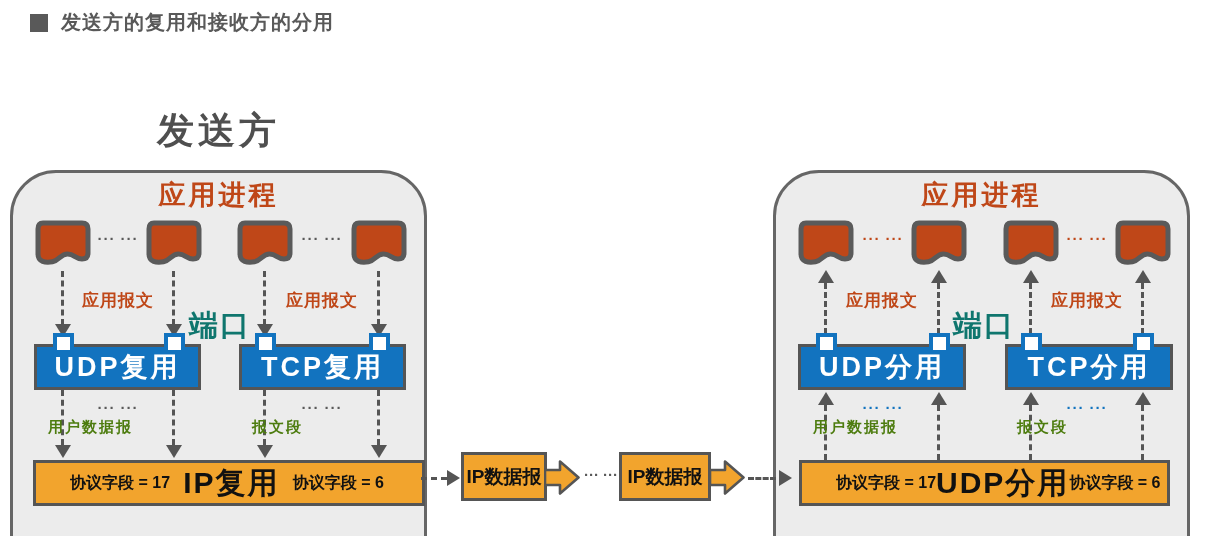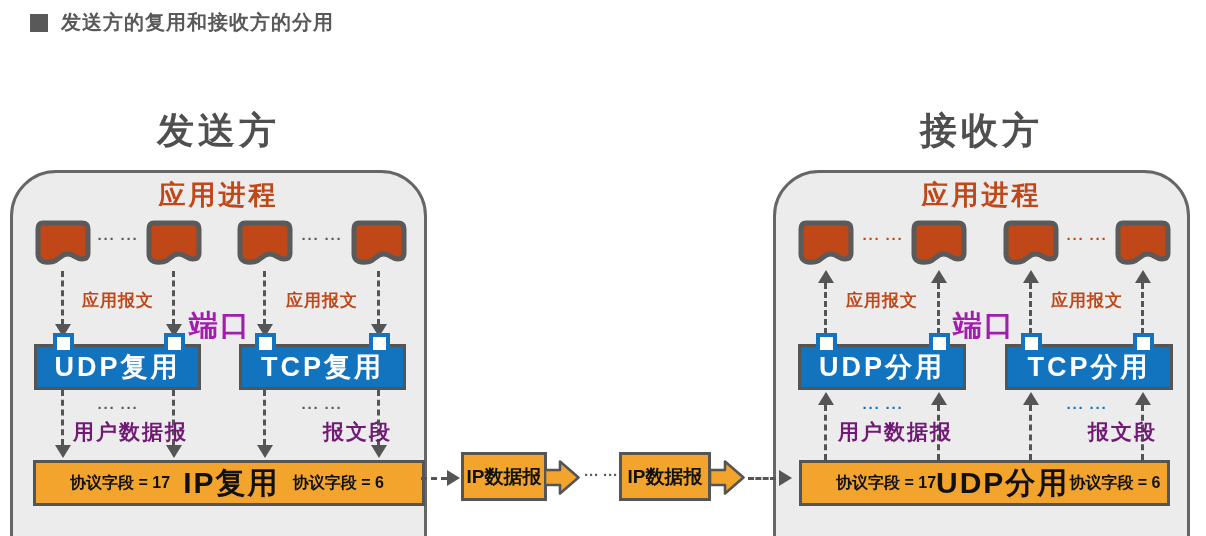--- a/index.html
+++ b/index.html
@@ -28,22 +28,22 @@
 
   
   .vline{position:absolute;width:0;border-left:3px dashed #555;}
   .hline{position:absolute;height:0;border-top:3px dashed #555;}
   .head-down{position:absolute;width:0;height:0;border-left:8px solid transparent;border-right:8px solid transparent;border-top:13px solid #555;}
   .head-up{position:absolute;width:0;height:0;border-left:8px solid transparent;border-right:8px solid transparent;border-bottom:13px solid #555;}
   .head-right{position:absolute;width:0;height:0;border-top:8px solid transparent;border-bottom:8px solid transparent;border-left:13px solid #555;}
 
   
   .msg-label{position:absolute;width:120px;text-align:center;font-size:17px;font-weight:bold;color:#bf4718;letter-spacing:1px;white-space:nowrap;}
-  .port-label{position:absolute;width:100px;text-align:center;font-size:29px;font-weight:bold;color:#a21caf;letter-spacing:2px;}
-  .pdu-label{position:absolute;width:140px;text-align:right;font-size:21px;font-weight:bold;color:#701a75;letter-spacing:2px;white-space:nowrap;}
+  .port-label{position:absolute;width:100px;text-align:center;font-size:29px;font-weight:bold;color:#0f766e;letter-spacing:2px;}
+  .pdu-label{position:absolute;width:140px;text-align:left;font-size:15px;font-weight:bold;color:#4d7c0f;letter-spacing:2px;white-space:nowrap;}
 
   
   .bluebox{position:absolute;top:171px;height:46px;box-sizing:border-box;background:#1273bf;border:3px solid #555;color:#fff;display:flex;align-items:center;justify-content:center;font-size:27px;font-weight:bold;letter-spacing:3px;white-space:nowrap;}
   .port{position:absolute;top:160px;width:13px;height:13px;background:#fff;border:4px solid #1273bf;z-index:3;}
   .ipbox{position:absolute;top:287px;height:46px;box-sizing:border-box;background:#f2a42d;border:3px solid #555;display:flex;align-items:center;justify-content:space-between;padding:0 38px 0 34px;}
   .ipbox .field{font-size:16px;font-weight:bold;color:#111;white-space:nowrap;}
   .ipbox .big{font-size:30px;font-weight:bold;color:#111;letter-spacing:2px;white-space:nowrap;}
 
   
   .dgram{position:absolute;top:452px;height:49px;box-sizing:border-box;background:#f2a42d;border:3px solid #555;display:flex;align-items:center;justify-content:center;font-size:19px;font-weight:bold;color:#111;white-space:nowrap;z-index:4;}
@@ -55,21 +55,20 @@
 <body>
 
 <div class="canvas">
 
   <div class="hdr">
     <div class="hdr-square"></div>
     <div class="hdr-title">发送方的复用和接收方的分用</div>
   </div>
 
   <div class="big-heading" style="left:10px;width:417px;">发送方</div>
-  <div class="big-heading" style="left:773px;width:417px;">接收方</div>
 
   <div class="panel" style="left:10px;width:417px;">
     <div class="layer-title">应用进程</div>
 
     <div class="appicon" style="left:22px;">
         <svg viewBox="0 0 56 47">
           <path d="M8 3 H47 Q53 3 53 9 V33 Q53 39 47 39 C40.5 39 39.5 34 32.5 34 C25.5 34 24.5 40.5 17.5 41.8 C10.5 43 3 42 3 34 V9 Q3 3 8 3 Z" fill="#bf4718" stroke="#5a5a5a" stroke-width="5" stroke-linejoin="round"></path>
         </svg>
       </div>
     <div class="appicon" style="left:133px;">

